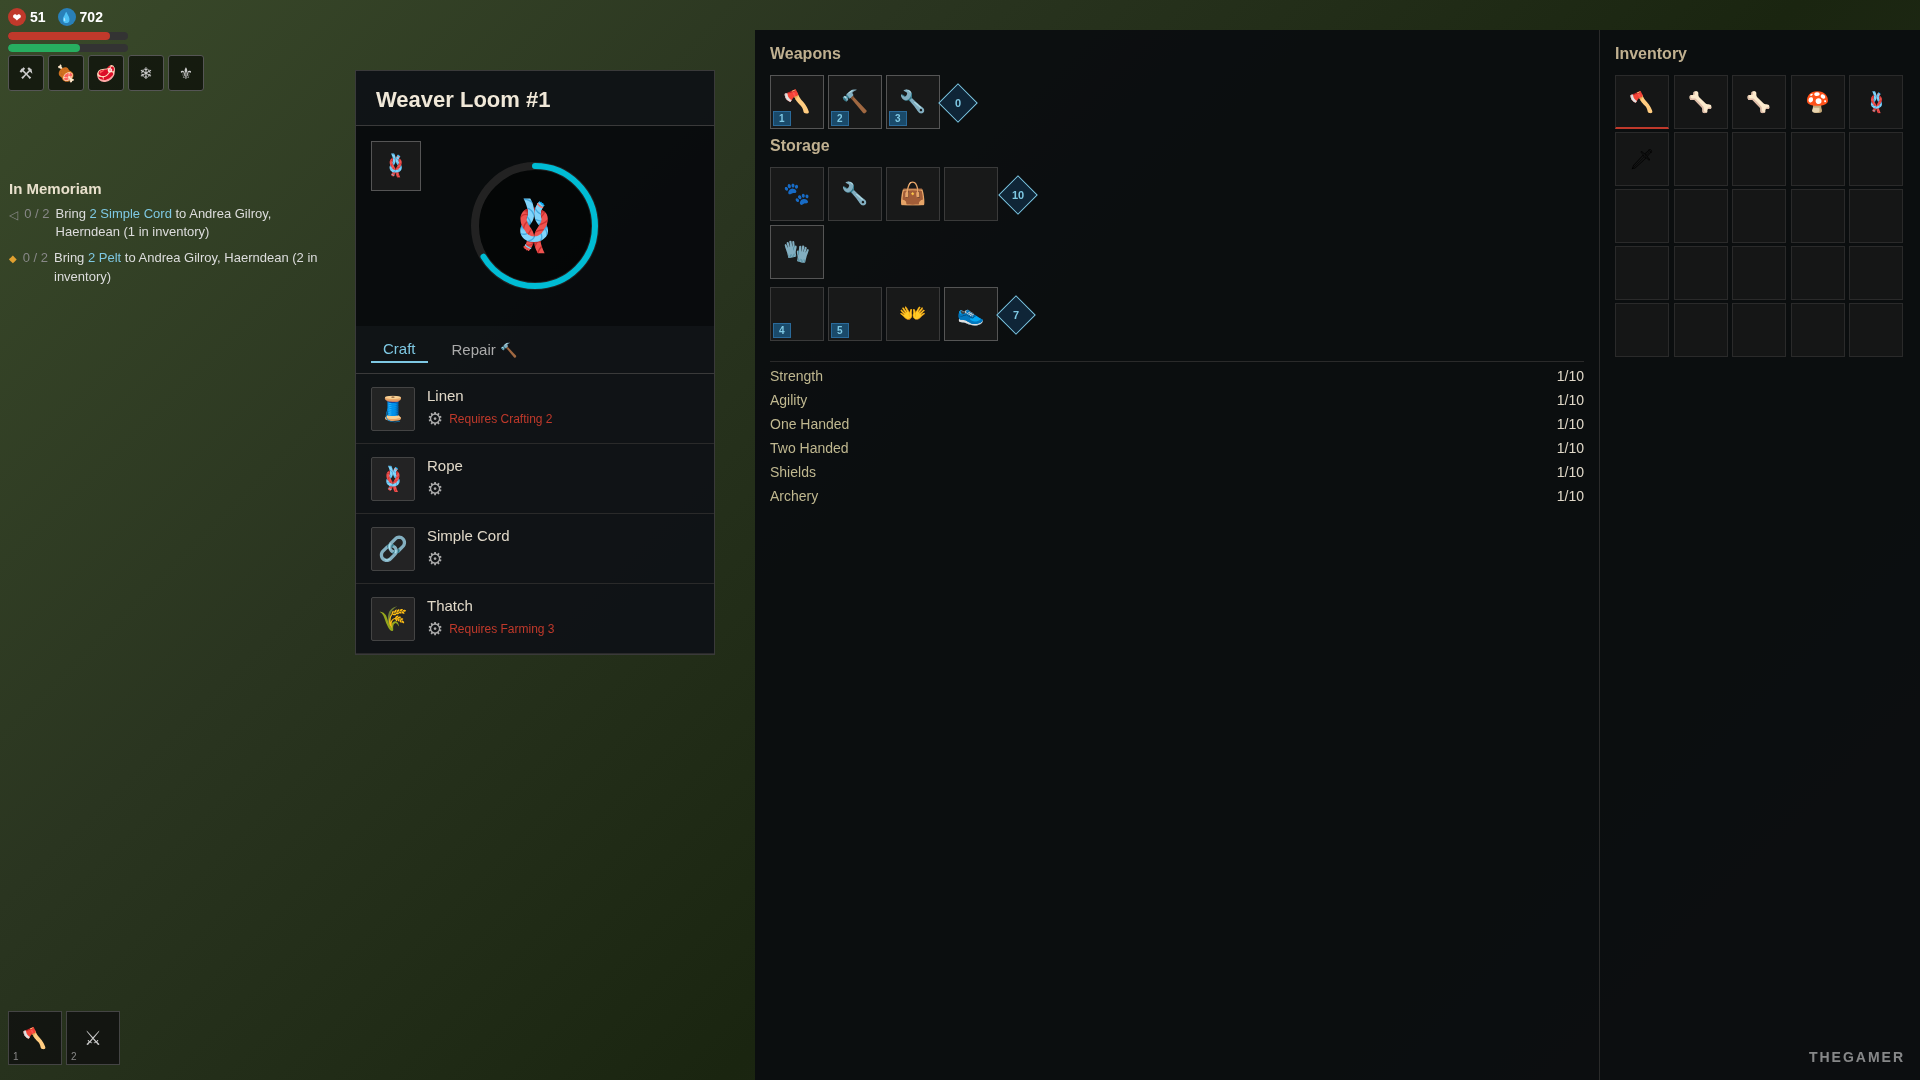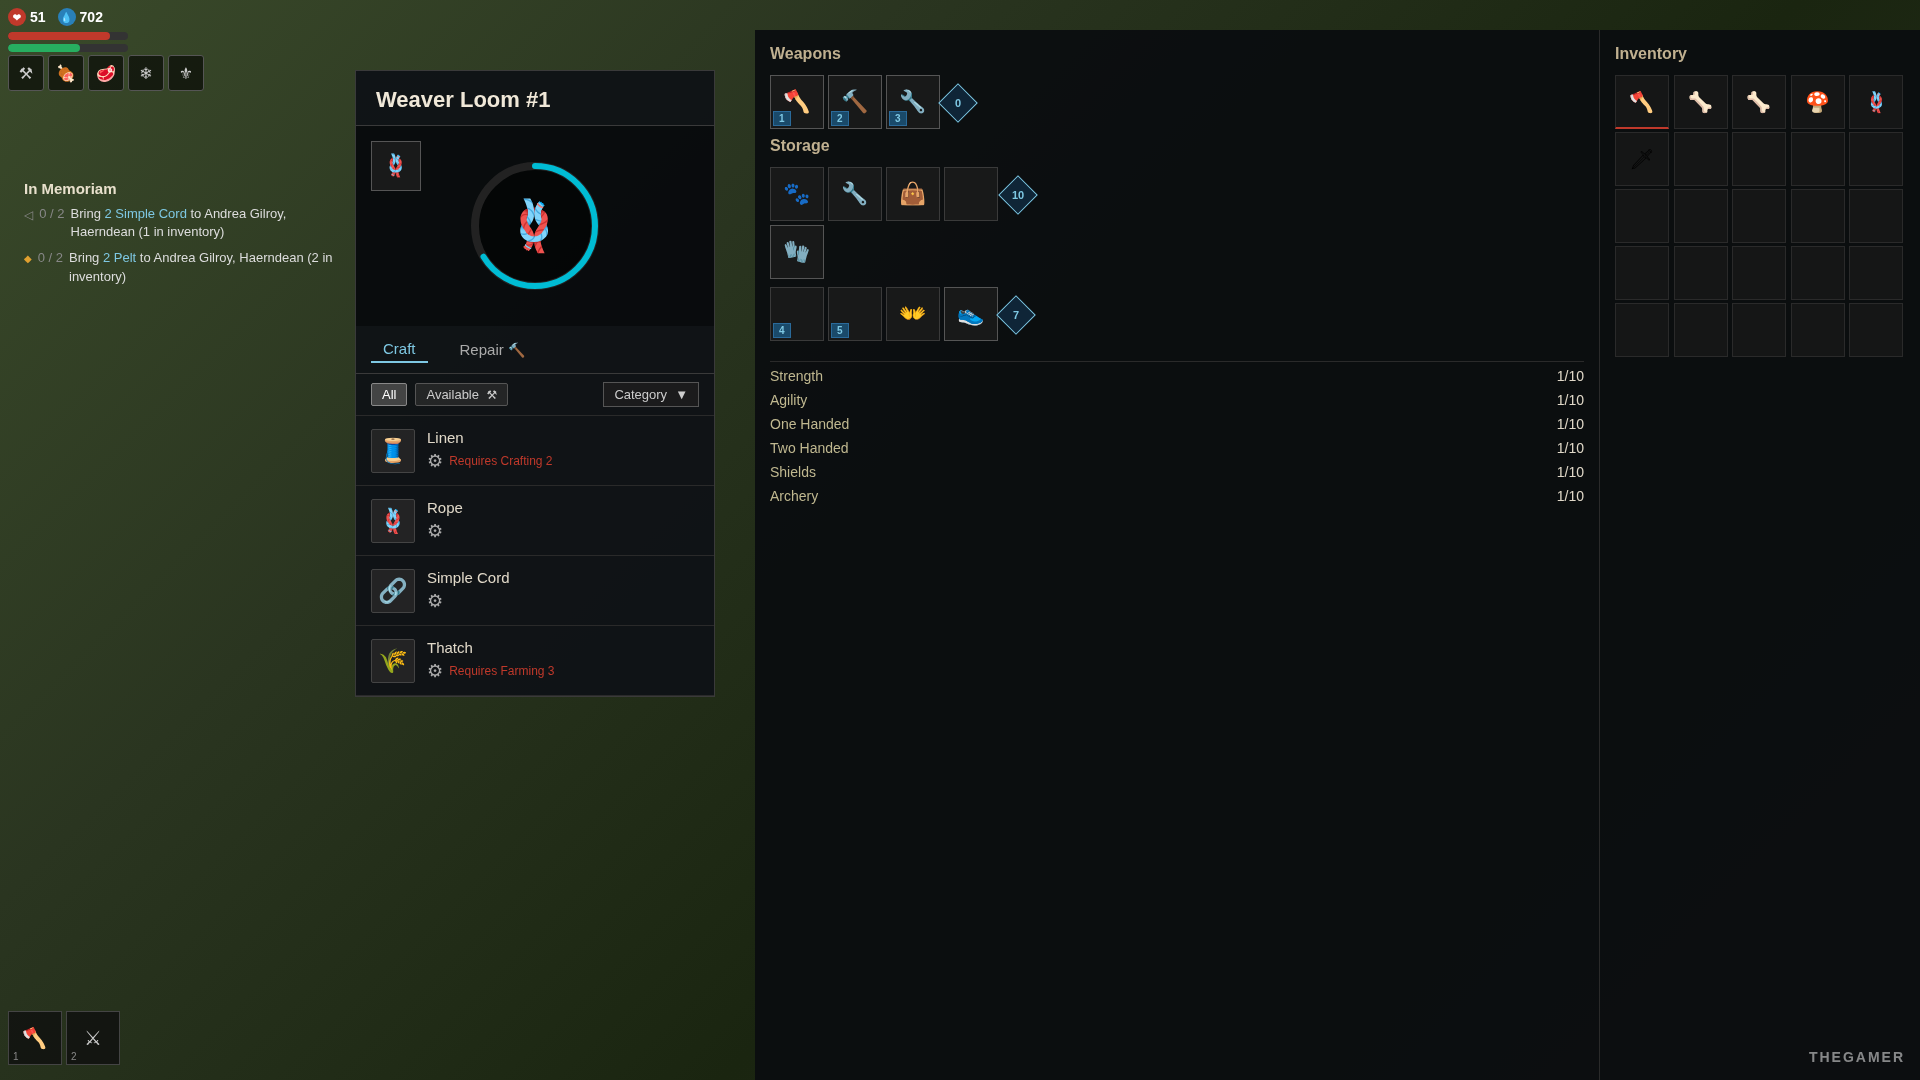--- a/index.html
+++ b/index.html
@@ -100,21 +100,21 @@
       justify-content: center;
       color: #ccc;
       font-size: 16px;
       cursor: pointer;
     }
 
     
     .memoriam-panel {
       position: absolute;
       top: 180px;
-      left: 24px;
+      left: 9px;
       z-index: 10;
       color: #fff;
       font-size: 13px;
       max-width: 310px;
     }
     .memoriam-title {
       font-size: 15px;
       font-weight: bold;
       color: #e8e0cc;
       margin-bottom: 8px;
@@ -205,21 +205,21 @@
       transform: translate(-50%, -50%);
       font-size: 50px;
     }
 
     
     .craft-tabs {
       display: flex;
       align-items: center;
       padding: 10px 15px;
       border-bottom: 1px solid #3a3a3a;
-      gap: 20px;
+      gap: 12px;
     }
     .tab-btn {
       padding: 4px 12px;
       background: transparent;
       border: none;
       color: #aaa;
       font-size: 15px;
       cursor: pointer;
     }
     .tab-btn.active {
@@ -528,31 +528,20 @@
   </div>
 
   <div class="craft-tabs">
     <button class="tab-btn active">Craft</button>
     <button class="tab-btn">
       <span>Repair</span>
       <span class="repair-icon">🔨</span>
     </button>
   </div>
 
-  <div class="filter-row">
-    <button class="filter-btn active">All</button>
-    <button class="filter-btn">
-      <span>Available</span>
-      <span class="filter-icon">⚒</span>
-    </button>
-    <div class="category-dropdown">
-      <span>Category</span>
-      <span>▼</span>
-    </div>
-  </div>
 
   <div class="craft-list">
 
     <div class="craft-item">
       <div class="craft-item-icon">🧵</div>
       <div class="craft-item-info">
         <div class="craft-item-name">Linen</div>
         <div class="craft-item-sub">
           <span class="craft-item-mat">⚙</span>
           <span class="craft-item-req">Requires Crafting 2</span>

